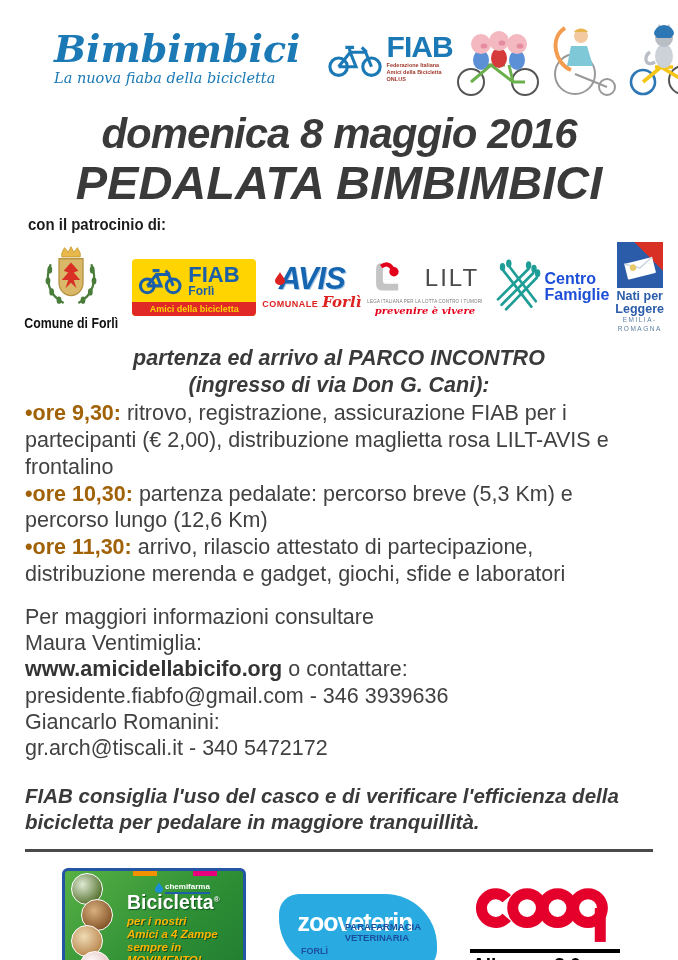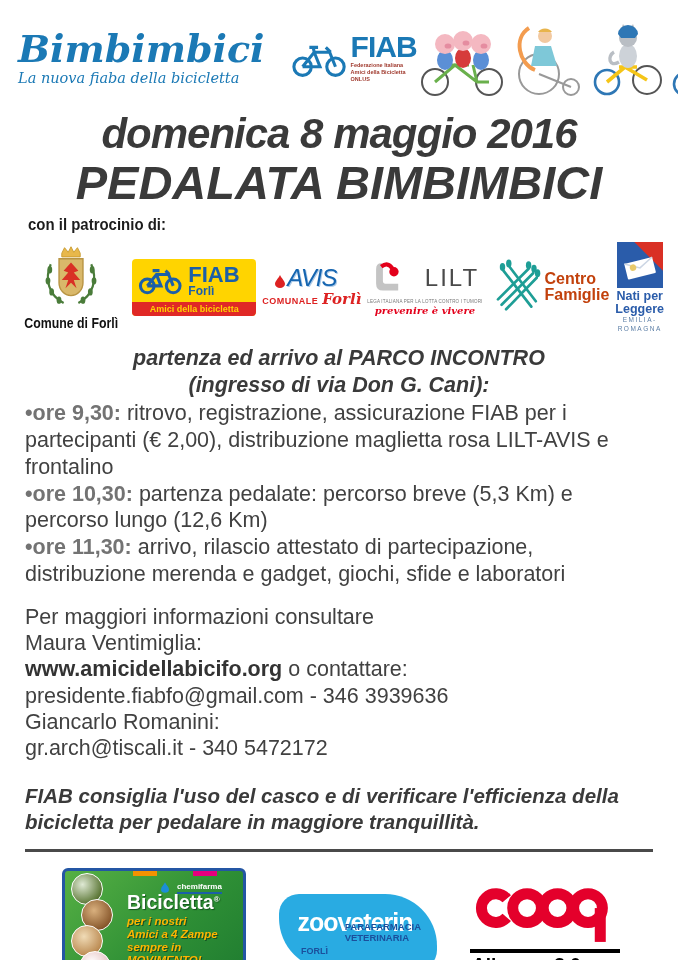--- a/index.html
+++ b/index.html
@@ -1,21 +1,21 @@
 <!DOCTYPE html>
 <html><head>
 <meta charset="utf-8">
 <style>
   html,body{margin:0;padding:0;background:#fff;}
   .poster{position:relative;width:678px;height:960px;background:#fff;overflow:hidden;
           font-family:"Liberation Sans",sans-serif;color:#3d3d3d;}
 
   
   .masthead{display:flex;align-items:center;padding:10px 6px 0 18px;height:96px;}
-  .brand{flex:0 0 auto;}
+  .brand{flex:0 0 auto;margin-left:36px;}
   .brand-name{font-family:"DejaVu Serif",serif;font-style:italic;font-weight:bold;
               font-size:38px;color:#1b79b5;line-height:1;}
   .brand-tagline{font-family:"DejaVu Serif",serif;font-style:italic;font-size:14.5px;
                  color:#1b79b5;margin-top:2px;}
   .vdiv{width:2px;height:66px;background:#1b79b5;margin:0 12px 0 14px;}
   .fiab{display:flex;align-items:center;}
   .fiab-bike svg{display:block;}
   .fiab-text{margin-left:2px;}
   .fiab-name{font-size:30px;font-weight:bold;color:#1b79b5;line-height:.9;letter-spacing:-1px;}
   .fiab-sub{font-size:5.5px;font-weight:bold;color:#a03a2e;line-height:1.25;margin-top:2px;}
@@ -38,65 +38,65 @@
   .comune-caption{font-size:14.5px;font-weight:bold;color:#111;transform:scaleX(.85);margin-top:1px;}
 
   .fiabforli{background:#ffd400;border-radius:4px;padding:4px 6px 0;width:112px;}
   .fiabforli-top{display:flex;align-items:center;gap:4px;}
   .fiabforli-name{font-size:22px;font-weight:bold;color:#1b5fa8;line-height:.9;}
   .fiabforli-city{font-size:12px;font-weight:bold;color:#1b5fa8;line-height:1;}
   .fiabforli-strip{background:#e02826;color:#ffd400;font-size:9px;font-weight:bold;
                    text-align:center;margin:3px -6px 0;padding:2px 0;border-radius:0 0 4px 4px;}
 
   .avis{position:relative;text-align:center;}
-  .avis-name{font-size:24px;font-weight:normal;font-style:italic;color:#1565b0;line-height:.95;
+  .avis-name{font-size:31px;font-weight:bold;font-style:italic;color:#1565b0;line-height:.95;
              text-shadow:1px 1px 0 #aecbe8;letter-spacing:-1px;}
   .avis-drop{position:absolute;left:13px;top:7px;}
   .avis-sub{display:flex;align-items:baseline;gap:4px;justify-content:center;}
   .avis-comunale{font-size:9px;font-weight:bold;color:#d22;letter-spacing:.5px;}
   .avis-city{font-family:"DejaVu Serif",serif;font-style:italic;font-weight:bold;
              font-size:15px;color:#d22;}
 
   .lilt{align-items:center;}
   .lilt-top{display:flex;align-items:center;gap:20px;justify-content:space-between;}
   .lilt-name{font-size:24px;color:#4a4a4a;letter-spacing:2px;font-weight:normal;}
   .lilt-sub{font-size:4.5px;color:#777;margin-top:1px;letter-spacing:.2px;}
   .lilt-motto{font-family:"DejaVu Serif",serif;font-style:italic;font-weight:bold;
               font-size:10px;color:#e3001b;margin-top:1px;}
 
   .cf{flex-direction:row;align-items:center;gap:2px;}
-  .cf-text{font-size:16px;font-weight:bold;color:#c2410c;line-height:1;}
+  .cf-text{font-size:16px;font-weight:bold;color:#1d4ed8;line-height:1;}
 
   .npl{align-items:center;}
   .npl-square svg{display:block;}
   .npl-name{font-size:12.5px;font-weight:bold;color:#2a5caa;line-height:1.05;text-align:center;margin-top:2px;}
   .npl-region{font-size:6.5px;color:#5b7ea6;letter-spacing:1.5px;text-align:center;line-height:1.3;}
 
   
   .meeting{margin-top:10px;text-align:center;font-size:21.5px;font-weight:bold;font-style:italic;
            color:#3a3a3a;line-height:1.22;}
   .schedule{margin:2px 25px 0;font-size:21.5px;line-height:1.25;color:#414141;}
   .sched-item{margin:0;}
-  .sched-item strong{color:#737373;}
+  .sched-item strong{color:#a16207;}
   .info{margin:16px 25px 0;font-size:21.5px;line-height:1.22;color:#414141;}
   .info p{margin:0;}
   .info .site{font-weight:bold;color:#333;}
   .advisory{margin:22px 25px 8px;font-size:20.5px;font-weight:bold;font-style:italic;
             color:#3a3a3a;line-height:1.25;}
   .rule{border:none;border-top:3px solid #4a4a4a;margin:14px 25px 0;}
 
   
   .sponsors{display:flex;align-items:center;justify-content:space-between;
             padding:16px 58px 0 62px;}
   .condraxin{position:relative;width:178px;height:122px;border:3px solid #2456a4;border-radius:6px;
              background:linear-gradient(135deg,#56b044 0%,#2e8f35 55%,#1e7a30 100%);overflow:hidden;}
   .tab{position:absolute;top:0;height:5px;width:24px;}
   .tab.orange{left:68px;background:#f39200;}
   .tab.magenta{left:128px;background:#e6007e;}
-  .chem-head{position:absolute;top:8px;left:96px;display:flex;align-items:center;gap:8px;}
+  .chem-head{position:absolute;top:8px;left:90px;display:flex;align-items:center;gap:2px;}
   .chem-name{font-size:8px;font-weight:bold;color:#fff;border-bottom:2px solid #1b5fa8;padding-bottom:1px;}
   .animal-circles{position:absolute;left:6px;top:8px;}
   .animal-circles .ac{width:30px;height:30px;border-radius:50%;border:1.5px solid #fff;margin-top:-6px;}
   .ac1{background:radial-gradient(circle at 35% 35%,#dfe9d4,#5f7a3a 70%,#2d3d1c);}
   .ac2{background:radial-gradient(circle at 40% 35%,#d9b07e,#8a5a2e 70%,#4a2d12);margin-left:10px;}
   .ac3{background:radial-gradient(circle at 40% 35%,#f0dbb6,#bd8d55 70%,#6e4a22);}
   .ac4{background:radial-gradient(circle at 40% 35%,#ffffff,#e8c9c9 60%,#b04040);margin-left:8px;}
   .condraxin-text{position:absolute;left:62px;top:22px;width:112px;}
   .condraxin-name{font-size:19.5px;font-weight:bold;color:#fff;line-height:1;
                   text-shadow:1px 1px 1px #14521d;}

